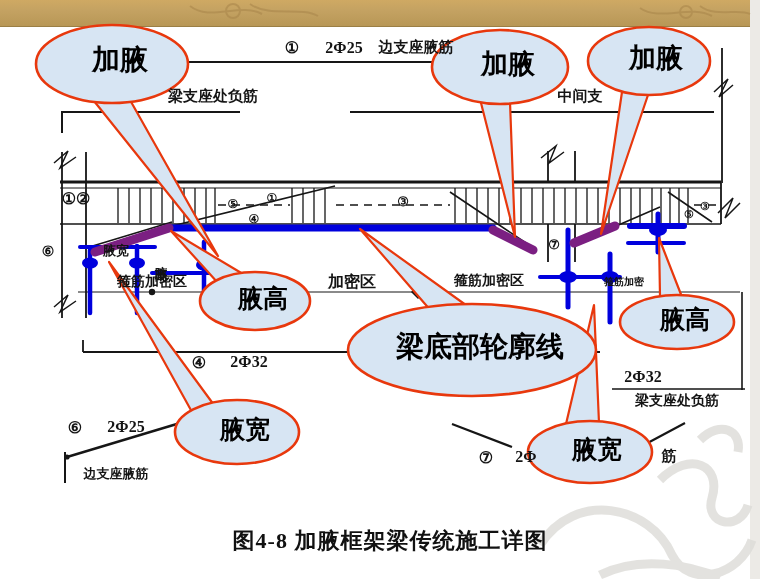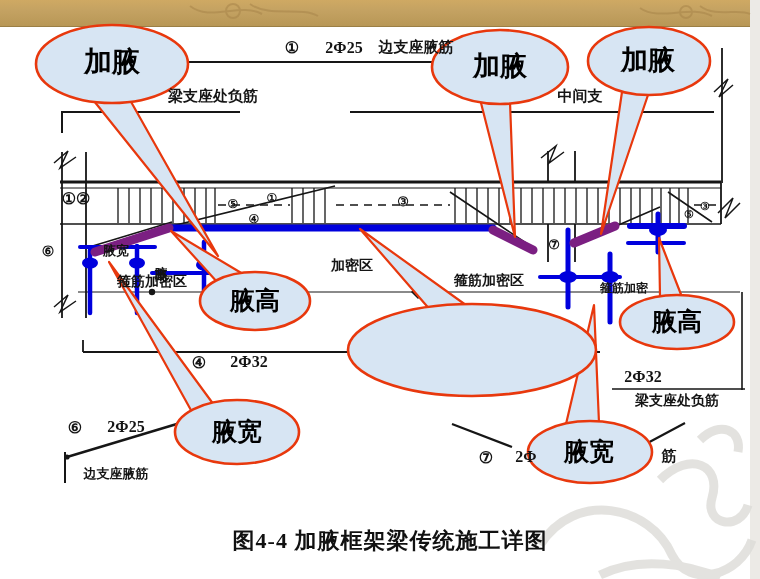--- a/index.html
+++ b/index.html
@@ -7,21 +7,21 @@
          font-family:"Liberation Sans",sans-serif;}
   .top-band{position:absolute;left:0;top:0;width:750px;height:26px;
             background:linear-gradient(180deg,#cfa963 0%,#c4a262 40%,#b89756 100%);
             border-bottom:1px solid #9b7f45;}
   .edge-strip{position:absolute;right:0;top:0;width:10px;height:579px;background:#eceae6;}
   svg{position:absolute;left:0;top:0;}
   .lbl{position:absolute;transform:translate(-50%,-50%);white-space:nowrap;color:#141414;
        font-weight:bold;font-family:"Liberation Serif",serif;line-height:1;}
   .vert{writing-mode:vertical-rl;letter-spacing:2px;}
   .co{position:absolute;transform:translate(-50%,-50%);white-space:nowrap;color:#000;
-      font-weight:800;font-family:Liberation Sans, sans-serif;line-height:1;}
+      font-weight:800;font-family:Liberation Mono, monospace;line-height:1;margin-left:8px;}
   .caption{position:absolute;transform:translate(-50%,-50%);white-space:nowrap;color:#111;
       font-weight:bold;font-family:"Liberation Serif",serif;font-size:22px;letter-spacing:1px;}
 </style>
 </head>
 <body>
 
 <div class="slide">
 
   <div class="top-band"></div>
   <div class="edge-strip"></div>
@@ -140,23 +140,23 @@
   <span class="lbl" style="left:292px;top:48px;font-size:16px;">①</span>
   <span class="lbl" style="left:344px;top:48px;font-size:16px;">2Φ25</span>
   <span class="lbl" style="left:416px;top:47px;font-size:15px;">边支座腋筋</span>
   <span class="lbl" style="left:213px;top:96px;font-size:15px;">梁支座处负筋</span>
   <span class="lbl" style="left:580px;top:96px;font-size:15px;">中间支</span>
 
   <span class="lbl" style="left:116px;top:250px;font-size:13px;">腋宽</span>
   <span class="lbl vert" style="left:161px;top:257px;font-size:13px;">腋高</span>
 
   <span class="lbl" style="left:152px;top:282px;font-size:14px;">箍筋加密区</span>
-  <span class="lbl" style="left:352px;top:266px;font-size:14px;text-align:right;">加密区</span>
+  <span class="lbl" style="left:352px;top:282px;font-size:16px;text-align:right;">加密区</span>
   <span class="lbl" style="left:489px;top:281px;font-size:14px;">箍筋加密区</span>
-  <span class="lbl" style="left:624px;top:282px;font-size:12px;margin-top:6px;">箍筋加密</span>
+  <span class="lbl" style="left:624px;top:282px;font-size:10px;">箍筋加密</span>
 
   <span class="lbl" style="left:199px;top:363px;font-size:16px;">④</span>
   <span class="lbl" style="left:249px;top:362px;font-size:16px;">2Φ32</span>
 
   <span class="lbl" style="left:643px;top:377px;font-size:16px;">2Φ32</span>
   <span class="lbl" style="left:677px;top:401px;font-size:14px;">梁支座处负筋</span>
 
   <span class="lbl" style="left:75px;top:428px;font-size:16px;">⑥</span>
   <span class="lbl" style="left:126px;top:427px;font-size:16px;">2Φ25</span>
   <span class="lbl" style="left:116px;top:473px;font-size:13px;">边支座腋筋</span>
@@ -172,19 +172,20 @@
   <span class="lbl" style="left:403px;top:201px;font-size:13px;">③</span>
   <span class="lbl" style="left:554px;top:244px;font-size:13px;">⑦</span>
   <span class="lbl" style="left:48px;top:252px;font-size:14px;">⑥</span>
   <span class="lbl" style="left:689px;top:214px;font-size:11px;">⑤</span>
   <span class="lbl" style="left:705px;top:206px;font-size:11px;">③</span>
 
   <span class="co" style="left:112px;top:62px;font-size:28px;">加腋</span>
   <span class="co" style="left:500px;top:66px;font-size:27px;">加腋</span>
   <span class="co" style="left:648px;top:60px;font-size:27px;">加腋</span>
   <span class="co" style="left:255px;top:300px;font-size:25px;">腋高</span>
+  <span class="co" style="left:472px;top:349px;font-size:28px;">梁底部轮廓线</span>
   <span class="co" style="left:677px;top:321px;font-size:25px;">腋高</span>
   <span class="co" style="left:237px;top:431px;font-size:25px;">腋宽</span>
   <span class="co" style="left:589px;top:451px;font-size:25px;">腋宽</span>
 
-  <span class="caption" style="left:390px;top:541px;">图4-4  加腋框架梁传统施工详图</span>
+  <span class="caption" style="left:390px;top:541px;">图4-8  加腋框架梁传统施工详图</span>
 
 </div>
 
 </body></html>

